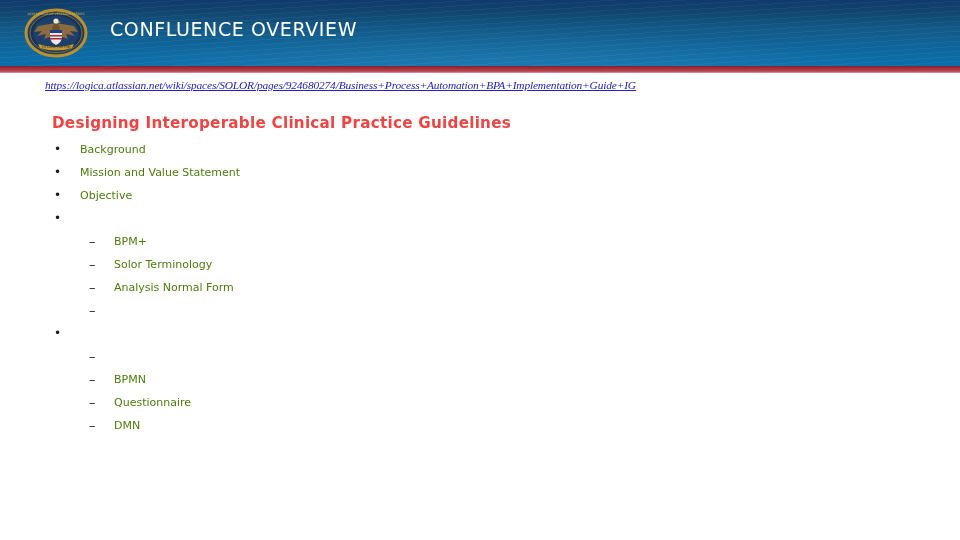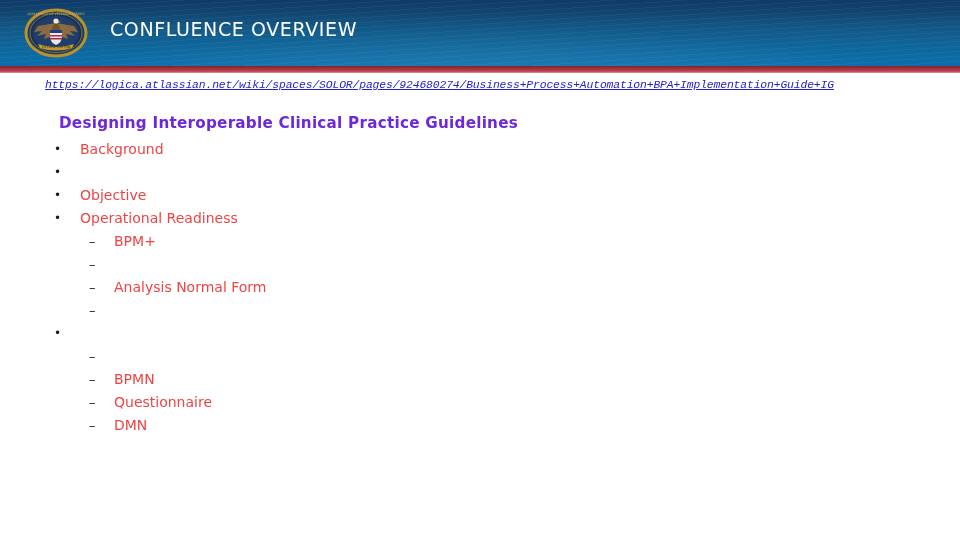--- a/index.html
+++ b/index.html
@@ -92,40 +92,40 @@
 
   
   .url-link {
     position: absolute;
     left: 45px;
     top: 79px;
     font-size: 11.4px;
     font-style: italic;
     color: #2222cc;
     text-decoration: underline;
-    font-family: Liberation Mono, monospace;
+    font-family: Liberation Serif, serif;
     white-space: nowrap;
     letter-spacing: -0.15px;
     cursor: pointer;
   }
 
   
   .content {
     position: absolute;
     left: 0; top: 108px;
     width: 960px;
   }
 
   .content-heading {
     position: absolute;
-    left: 59px;
+    left: 52px;
     top: 6px;
     font-size: 15.2px;
     font-weight: bold;
-    color: #6d28d9;
+    color: #ef4444;
     letter-spacing: 0.25px;
     white-space: nowrap;
   }
 
   .bullets {
     position: absolute;
     left: 0;
     top: 30px;
     width: 960px;
   }
@@ -137,22 +137,22 @@
     white-space: nowrap;
   }
   .bullet-row .marker {
     position: absolute;
     color: #1a1a1a;
     font-size: 13.5px;
     line-height: 23px;
   }
   .bullet-row .btext {
     position: absolute;
-    color: #ef4444;
-    font-size: 14px;
+    color: #4d7c0f;
+    font-size: 11px;
     line-height: 23px;
   }
 
   
   .lvl1 > .marker { left: 54px; font-size: 12px; }
   .lvl1 > .btext  { left: 80px; }
 
   
   .lvl2 > .marker { left: 89px; font-size: 13px; }
   .lvl2 > .btext  { left: 114px; }
@@ -234,35 +234,36 @@
 
   <div class="content">
     <div class="content-heading">Designing Interoperable Clinical Practice Guidelines</div>
     <div class="bullets">
         <div class="bullet-row lvl1">
           <span class="marker">•</span>
           <span class="btext">Background</span>
         </div>
         <div class="bullet-row lvl1">
           <span class="marker">•</span>
+          <span class="btext">Mission and Value Statement</span>
         </div>
         <div class="bullet-row lvl1">
           <span class="marker">•</span>
           <span class="btext">Objective</span>
         </div>
         <div class="bullet-row lvl1">
           <span class="marker">•</span>
-          <span class="btext">Operational Readiness</span>
         </div>
         <div class="bullet-row lvl2">
           <span class="marker">–</span>
           <span class="btext">BPM+</span>
         </div>
         <div class="bullet-row lvl2">
           <span class="marker">–</span>
+          <span class="btext">Solor Terminology</span>
         </div>
         <div class="bullet-row lvl2">
           <span class="marker">–</span>
           <span class="btext">Analysis Normal Form</span>
         </div>
         <div class="bullet-row lvl2">
           <span class="marker">–</span>
         </div>
         <div class="bullet-row lvl1">
           <span class="marker">•</span>

